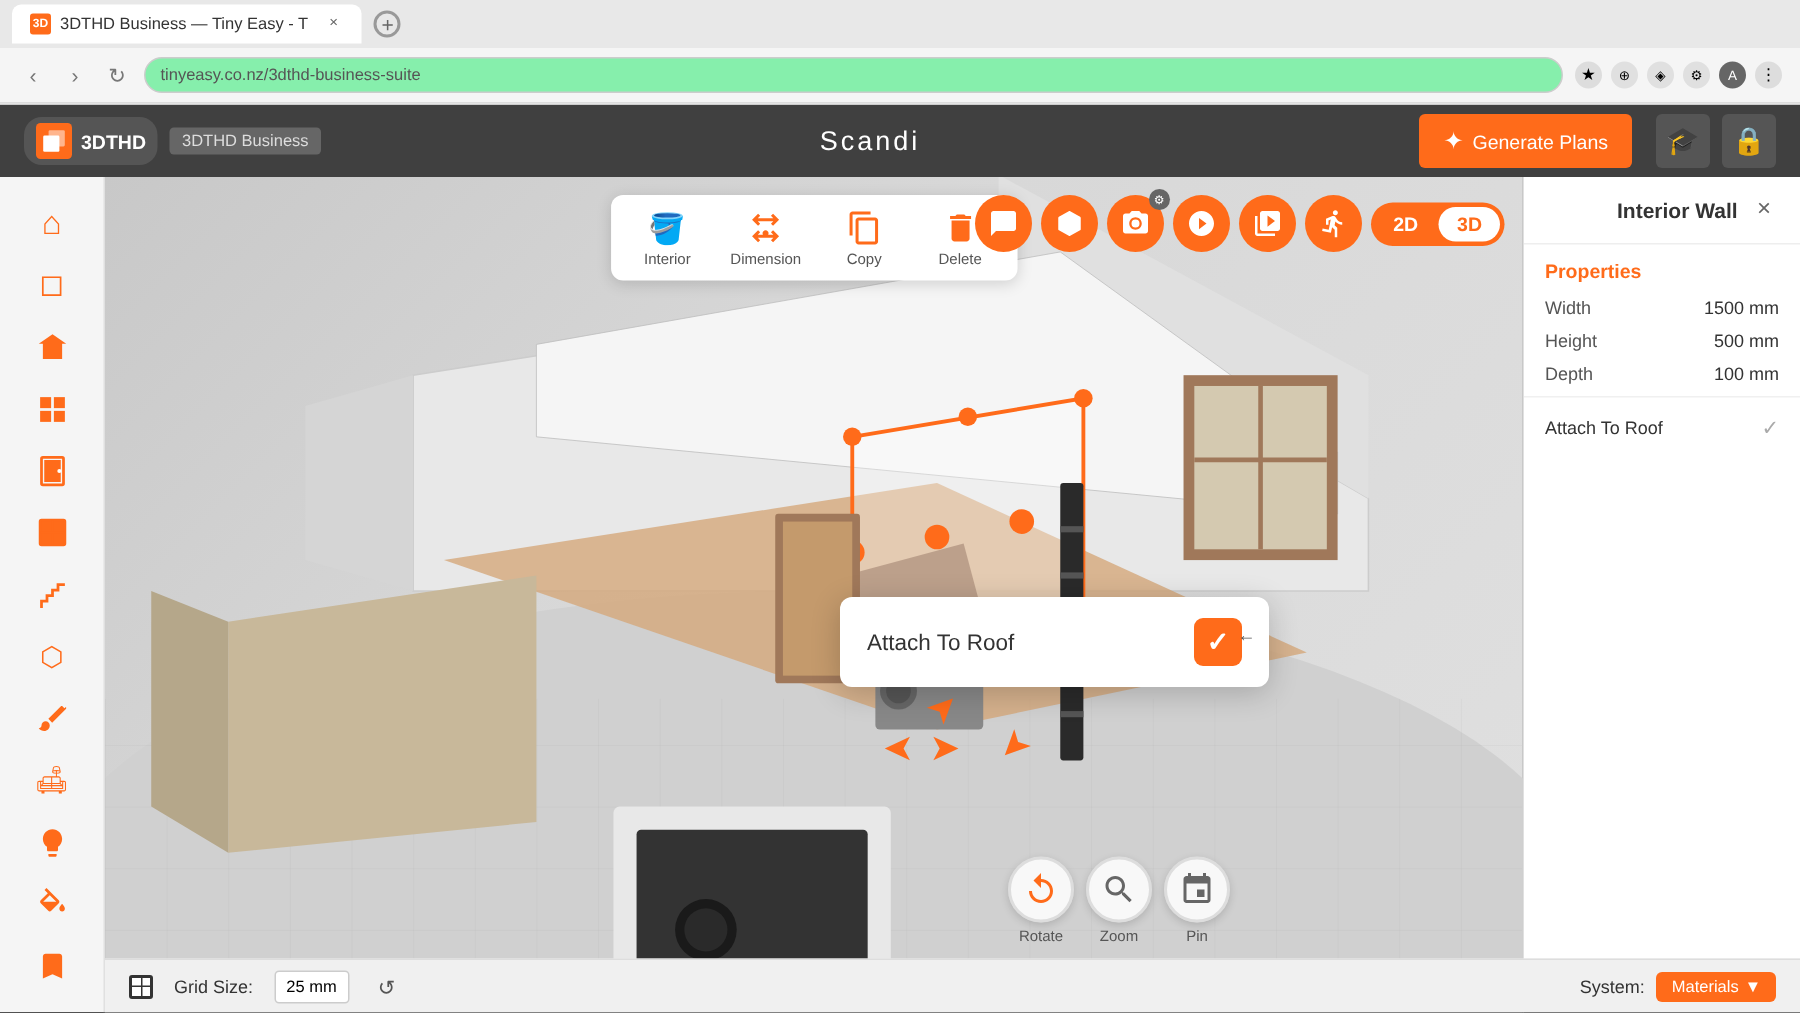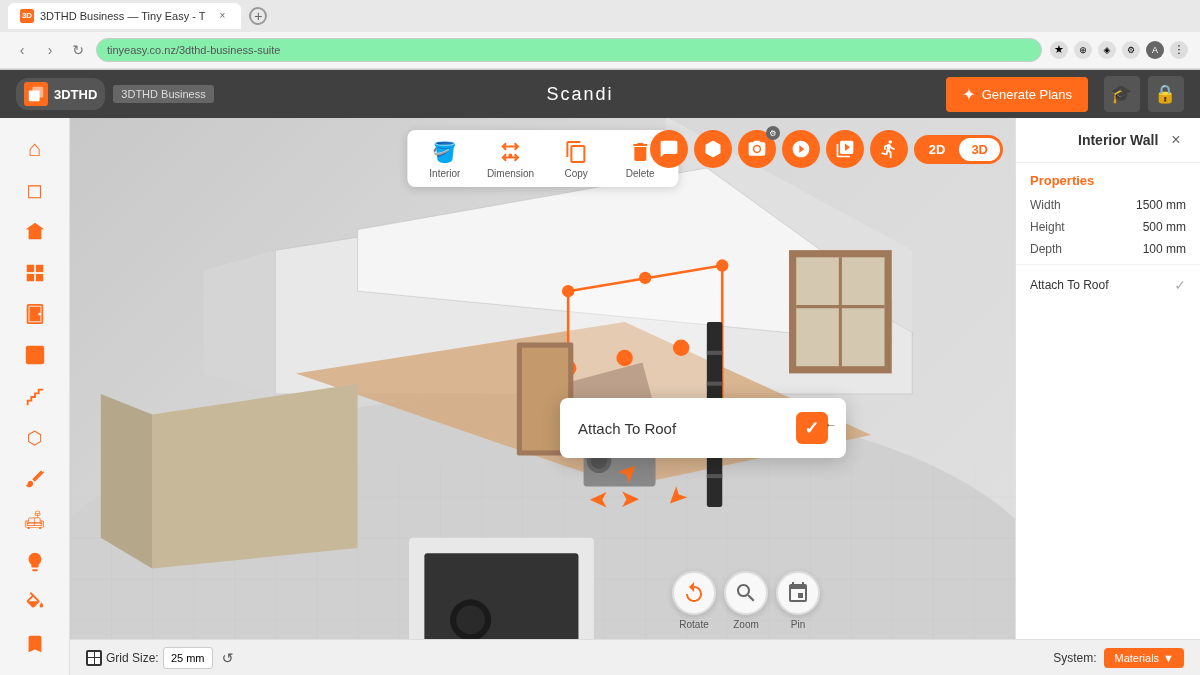--- a/index.html
+++ b/index.html
@@ -79,21 +79,21 @@
     .panel-row { display: flex; align-items: center; justify-content: space-between; padding: 4px 14px; }
     .panel-row-label { font-size: 12px; color: #555; }
     .panel-row-value { font-size: 12px; color: #333; }
     .panel-divider { height: 1px; background: #f0f0f0; margin: 4px 0; }
     .attach-roof-row { display: flex; align-items: center; justify-content: space-between; padding: 8px 14px; }
     .attach-roof-label { font-size: 12px; color: #333; }
     .attach-roof-check { color: #aaa; font-size: 14px; }
 
     
     .bottom-bar { position: absolute; bottom: 0; left: 70px; right: 0; height: 36px; background: #f0f0f0; border-top: 1px solid #ddd; display: flex; align-items: center; justify-content: space-between; padding: 0 16px; z-index: 50; }
-    .grid-size { display: flex; align-items: center; gap: 4px; font-size: 12px; color: #333; }
+    .grid-size { display: flex; align-items: center; gap: 14px; font-size: 12px; color: #333; }
     .grid-size-icon { width: 16px; height: 16px; background: #333; display: grid; grid-template-columns: 1fr 1fr; gap: 1px; padding: 2px; border-radius: 2px; }
     .grid-cell { background: white; }
     .grid-input { width: 50px; height: 22px; border: 1px solid #ccc; border-radius: 3px; text-align: center; font-size: 11px; padding: 0 4px; }
     .reset-btn { width: 22px; height: 22px; display: flex; align-items: center; justify-content: center; cursor: pointer; color: #555; font-size: 14px; }
     .system-info { display: flex; align-items: center; gap: 8px; font-size: 12px; color: #333; }
     .system-dropdown { background: #ff6b1a; color: white; border: none; border-radius: 4px; padding: 4px 10px; font-size: 11px; cursor: pointer; display: flex; align-items: center; gap: 4px; }
 
     
     .bottom-right-controls { position: absolute; bottom: 45px; right: 195px; display: flex; gap: 8px; z-index: 30; }
     .control-widget { display: flex; flex-direction: column; align-items: center; gap: 4px; }

